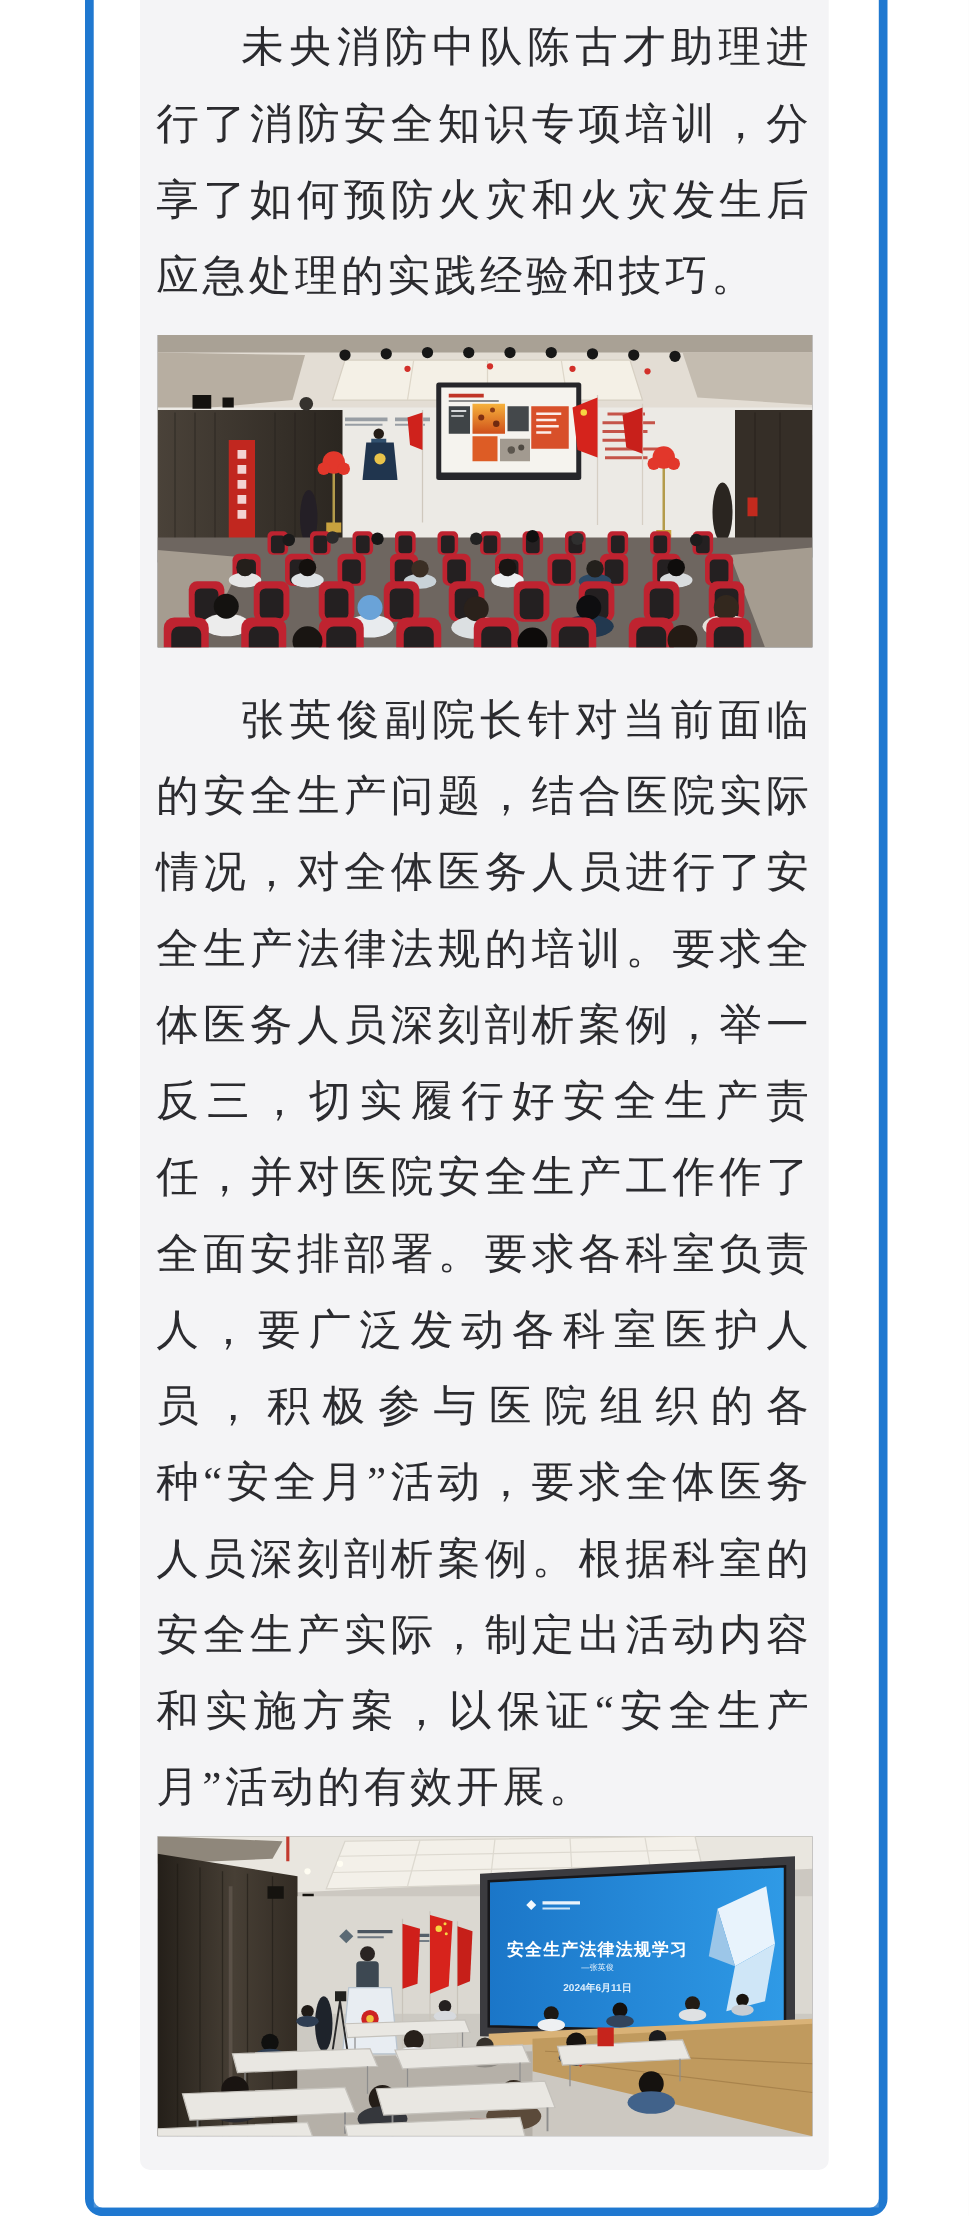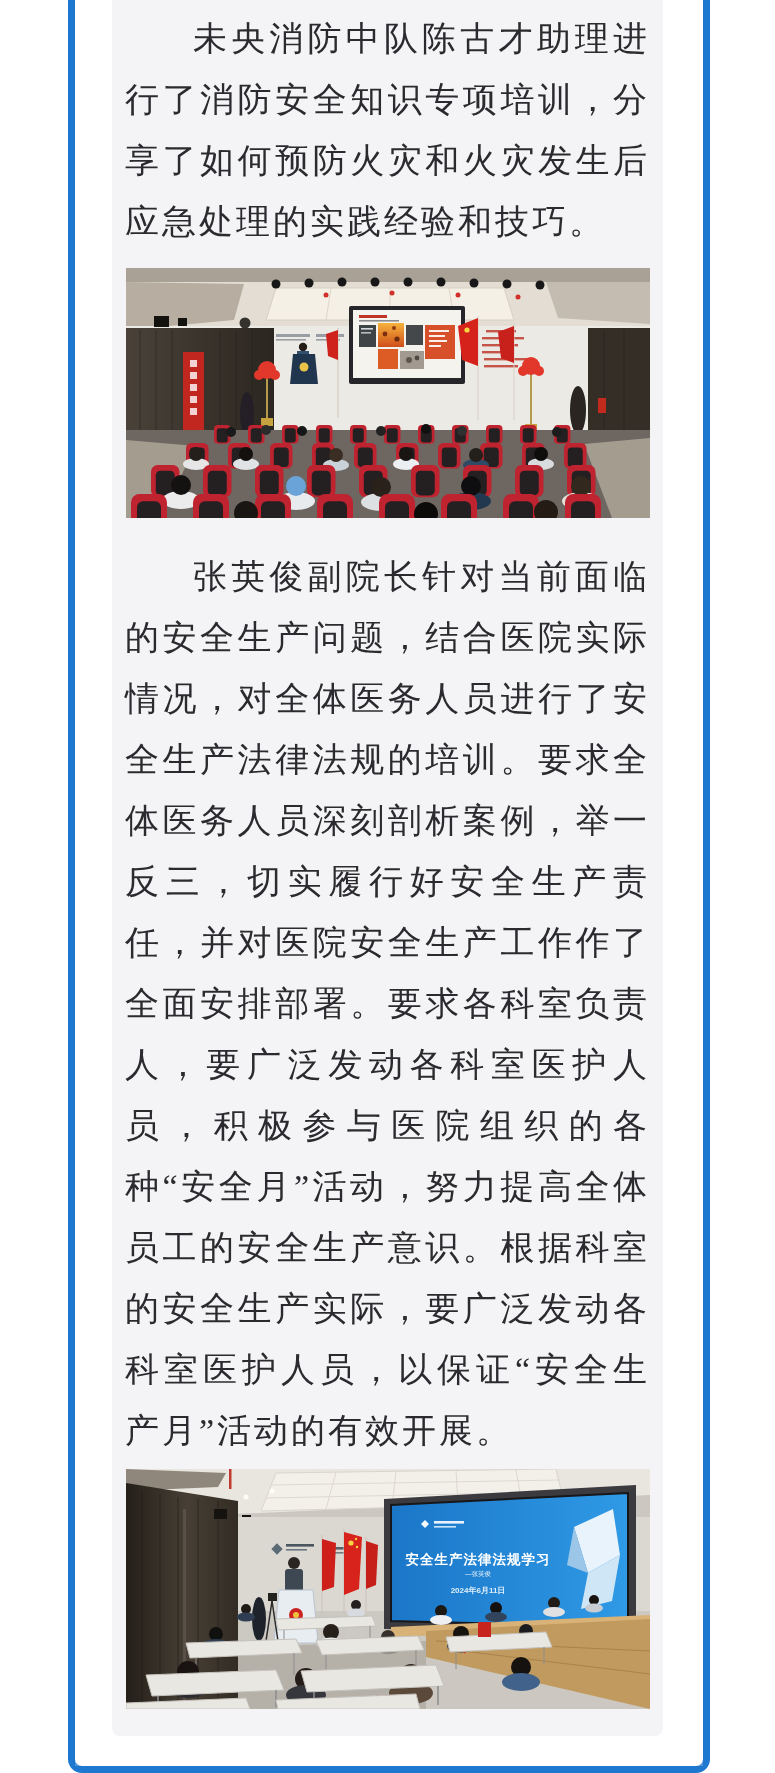--- a/index.html
+++ b/index.html
@@ -288,21 +288,21 @@
             <use href="#ch1" transform="translate(377,226) scale(1.2)"></use>
               <use href="#ch1" transform="translate(439,226) scale(1.2)"></use>
           </g>
           <circle cx="120" cy="245" r="12" fill="#191512"></circle>
           <circle cx="300" cy="246" r="12" fill="#0d0b0a"></circle>
           <circle cx="420" cy="244" r="12" fill="#241b14"></circle>
         </g>
       </svg>
     </div>
 
-    <p class="para second">张英俊副院长针对当前面临的安全生产问题，结合医院实际情况，对全体医务人员进行了安全生产法律法规的培训。要求全体医务人员深刻剖析案例，举一反三，切实履行好安全生产责任，并对医院安全生产工作作了全面安排部署。要求各科室负责人，要广泛发动各科室医护人员，积极参与医院组织的各种“安全月”活动，努力提高全体员工的安全生产意识。根据科室的安全生产实际，要广泛发动各科室医护人员，以保证“安全生产月”活动的有效开展。</p>
+    <p class="para second">张英俊副院长针对当前面临的安全生产问题，结合医院实际情况，对全体医务人员进行了安全生产法律法规的培训。要求全体医务人员深刻剖析案例，举一反三，切实履行好安全生产责任，并对医院安全生产工作作了全面安排部署。要求各科室负责人，要广泛发动各科室医护人员，积极参与医院组织的各种“安全月”活动，要求全体医务人员深刻剖析案例。根据科室的安全生产实际，制定出活动内容和实施方案，以保证“安全生产月”活动的有效开展。</p>
 
     <div class="photo two">
       <svg viewBox="0 0 524 240" width="524" height="240" xmlns="http://www.w3.org/2000/svg">
         <defs>
           <linearGradient id="curtL2" x1="0" y1="0" x2="1" y2="0">
             <stop offset="0" stop-color="#241f19"></stop>
               <stop offset="0.55" stop-color="#473f35"></stop>
             <stop offset="1" stop-color="#332c24"></stop>
           </linearGradient>
           <linearGradient id="blue2" x1="0" y1="0" x2="1" y2="0">

